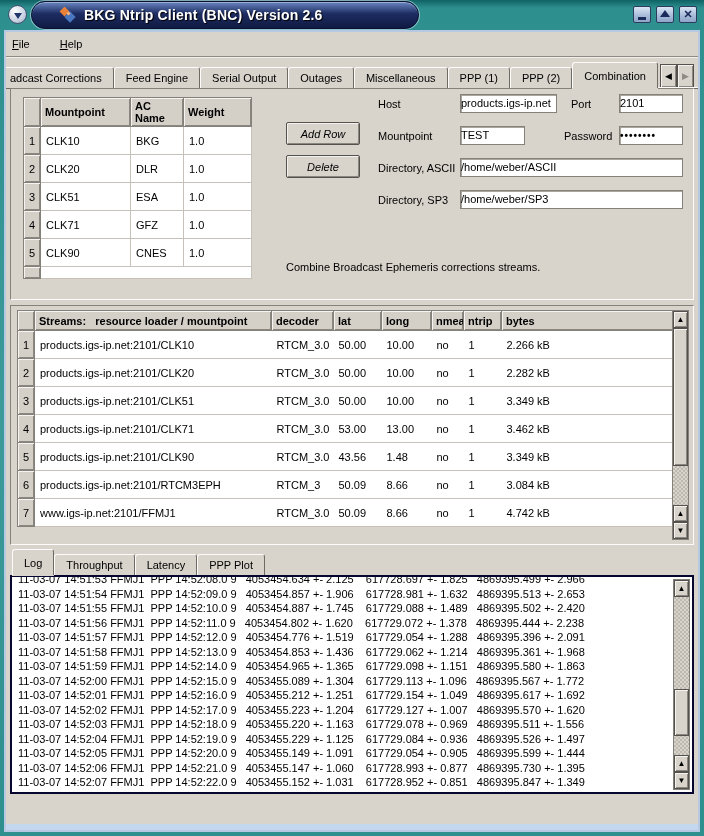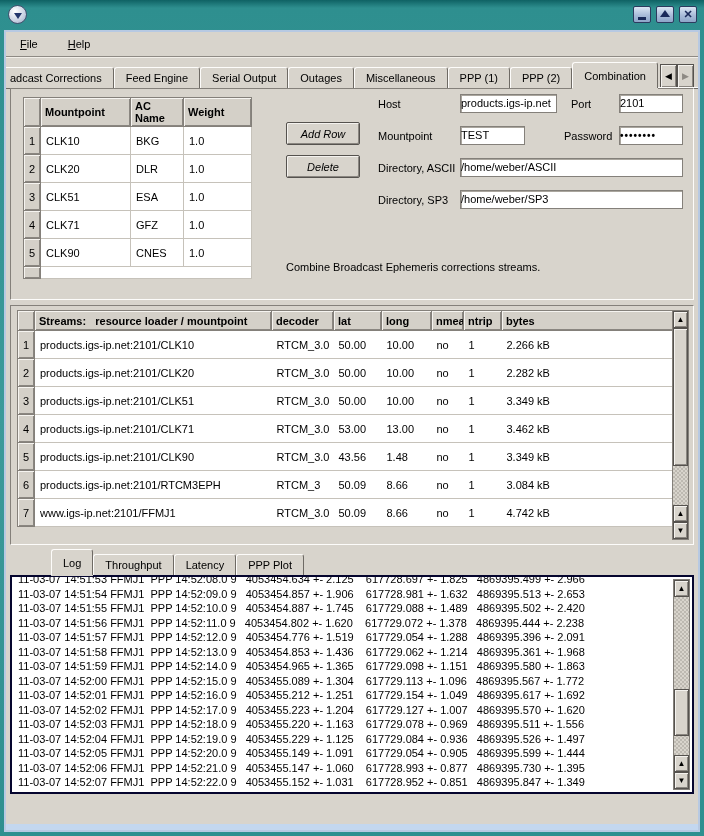--- a/index.html
+++ b/index.html
@@ -31,28 +31,28 @@
   .glyph-min { width:8px; height:3px; background:#1a2a5a; margin-top:8px; }
   .glyph-max { width:0; height:0; border-left:5px solid transparent; border-right:5px solid transparent;
     border-bottom:7px solid #1a2a5a; margin-top:-2px; }
   .glyph-close { color:#1a2a5a; font-weight:bold; font-size:11px; line-height:1; }
 
   
   .client { position:absolute; left:4px; right:4px; top:30px; bottom:4px;
     background:#d8d4cc; border:2px solid #b7c9e2; }
 
   .menubar { position:absolute; left:0; right:0; top:0; height:25px; display:flex; align-items:center;
-    gap:22px; padding-left:10px; border-bottom:1px solid #8e8a84; box-shadow:0 1px 0 #f2efe9; }
+    gap:22px; padding-left:2px; border-bottom:1px solid #8e8a84; box-shadow:0 1px 0 #f2efe9; }
   .menu-item { padding:2px 4px; }
   .menu-item::first-letter { text-decoration:underline; }
 
   
   .tabbar { position:absolute; display:flex; align-items:flex-end; }
   #top-tabbar { left:0; right:0; top:29px; height:27px; }
-  #bottom-tabbar { left:6px; top:517px; height:26px;margin-left:39px; }
+  #bottom-tabbar { left:6px; top:517px; height:26px; }
   .tab { height:21px; display:flex; align-items:center; padding:0 11px; background:#d8d4cc;
     border:1px solid #6e6a64; border-bottom:none; border-top-color:#fdfcfa; border-left-color:#fdfcfa;
     border-radius:3px 3px 0 0; white-space:nowrap; position:relative; }
   .tab.first-clipped { border-left:none; border-radius:0 3px 0 0; padding-left:4px; }
   .tab.selected { height:26px; z-index:3; box-shadow:0 1px 0 #d8d4cc; font-weight:normal; }
   .tabline { position:absolute; left:0; right:0; bottom:0; height:1px; background:#fdfcfa; box-shadow:0 1px 0 #6e6a64; }
   .tab-scrolls { margin-left:2px; display:flex; }
   .tab-scroll { width:17px; height:24px; background:#d8d4cc; border:1px solid #55524e;
     box-shadow:inset 1px 1px 0 #f4f2ee, inset -1px -1px 0 #8a8680;
     display:flex; align-items:center; justify-content:center; font-size:9px; }
@@ -117,20 +117,30 @@
   .statusstrip { position:absolute; left:0; right:0; bottom:0; height:6px; background:#c3d7ef; }
 </style>
 </head>
 <body>
 
 <div class="window">
 
   <div class="titlebar">
     <div class="tb-circle">
       <span class="tb-arrow"></span>
+    </div>
+    <div class="tb-pill">
+      <span class="app-icon">
+        <svg width="18" height="16" viewBox="0 0 18 16">
+          <rect x="3" y="1" width="7" height="7" transform="rotate(45 6.5 4.5)" fill="#e8813a"></rect>
+          <rect x="8" y="6" width="8" height="8" transform="rotate(45 12 10)" fill="#4878c0"></rect>
+          <rect x="9" y="5" width="3" height="3" transform="rotate(45 10.5 6.5)" fill="#f4b27a"></rect>
+        </svg>
+      </span>
+      <span class="tb-title">BKG Ntrip Client (BNC) Version 2.6</span>
     </div>
     <div class="tb-buttons">
       <div class="tb-btn">
           <span class="glyph-min"></span>
         </div>
       <div class="tb-btn">
           <span class="glyph-max"></span>
         </div>
       <div class="tb-btn">
           <span class="glyph-close">✕</span>

